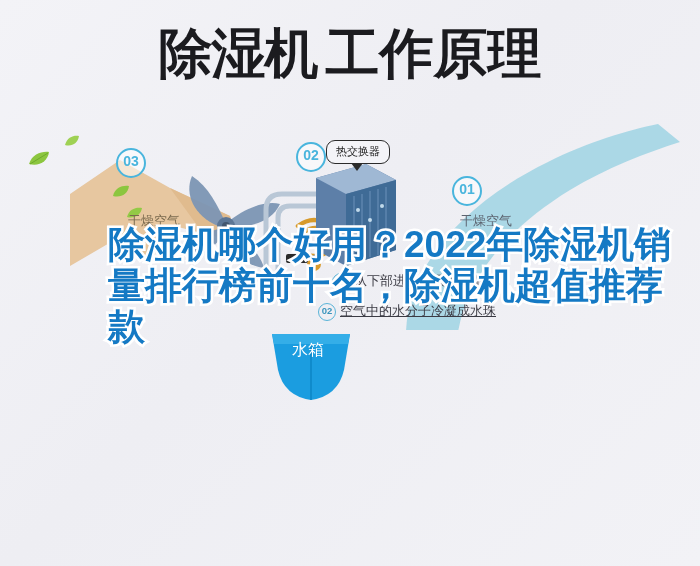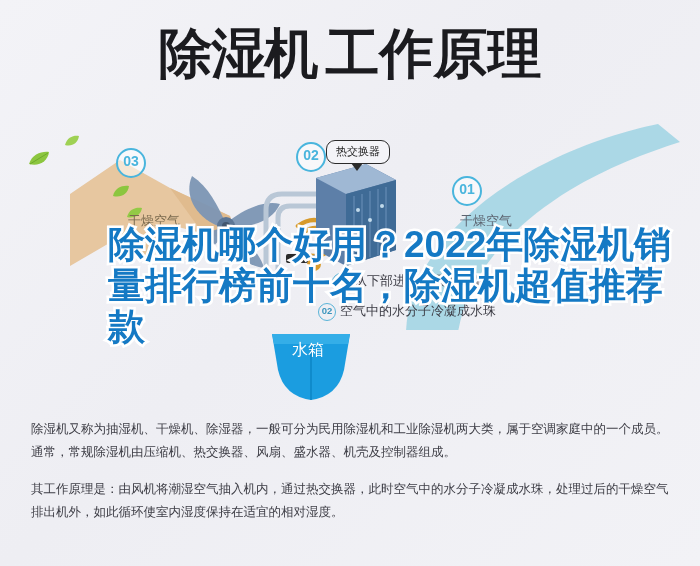--- a/index.html
+++ b/index.html
@@ -181,21 +181,21 @@
     border-radius: 50%;
     border: 1.3px solid #5ab4d8;
     color: #3b95bd;
     font-size: 9.5px;
     text-align: center;
     margin-right: 4px;
     vertical-align: 1px;
     font-weight: 700;
   }
   .proc-01 { left: 332px; top: 160px; }
-  .proc-02 { left: 318px; top: 190px; }
+  .proc-02 { left: 318px; top: 190px; text-decoration: underline; }
   .proc-03 { left: 386px; top: 224px; }
 
   
   .overlay {
     position: absolute;
     left: 108px;
     top: 224px;
     width: 582px;
     font-family: "Liberation Sans", "DejaVu Sans", sans-serif;
     font-weight: 700;
@@ -323,18 +323,14 @@
     <div class="diag-label label-dry">干燥空气</div>
     <div class="diag-label label-humid">干燥空气</div>
     <div class="diag-label label-tank">水箱</div>
 
     <div class="proc proc-01"><span class="num">01</span><span>从下部进风口吸进潮湿空气</span></div>
     <div class="proc proc-02"><span class="num">02</span><span>空气中的水分子冷凝成水珠</span></div>
   </div>
 
   <div class="overlay">除湿机哪个好用？2022年除湿机销量排行榜前十名，除湿机超值推荐款</div>
 
-  <div class="body-copy">
-    <p>除湿机又称为抽湿机、干燥机、除湿器，一般可分为民用除湿机和工业除湿机两大类，属于空调家庭中的一个成员。通常，常规除湿机由压缩机、热交换器、风扇、盛水器、机壳及控制器组成。</p>
-    <p>其工作原理是：由风机将潮湿空气抽入机内，通过热交换器，此时空气中的水分子冷凝成水珠，处理过后的干燥空气排出机外，如此循环使室内湿度保持在适宜的相对湿度。</p>
-  </div>
 
 </div>
 
 </body></html>

